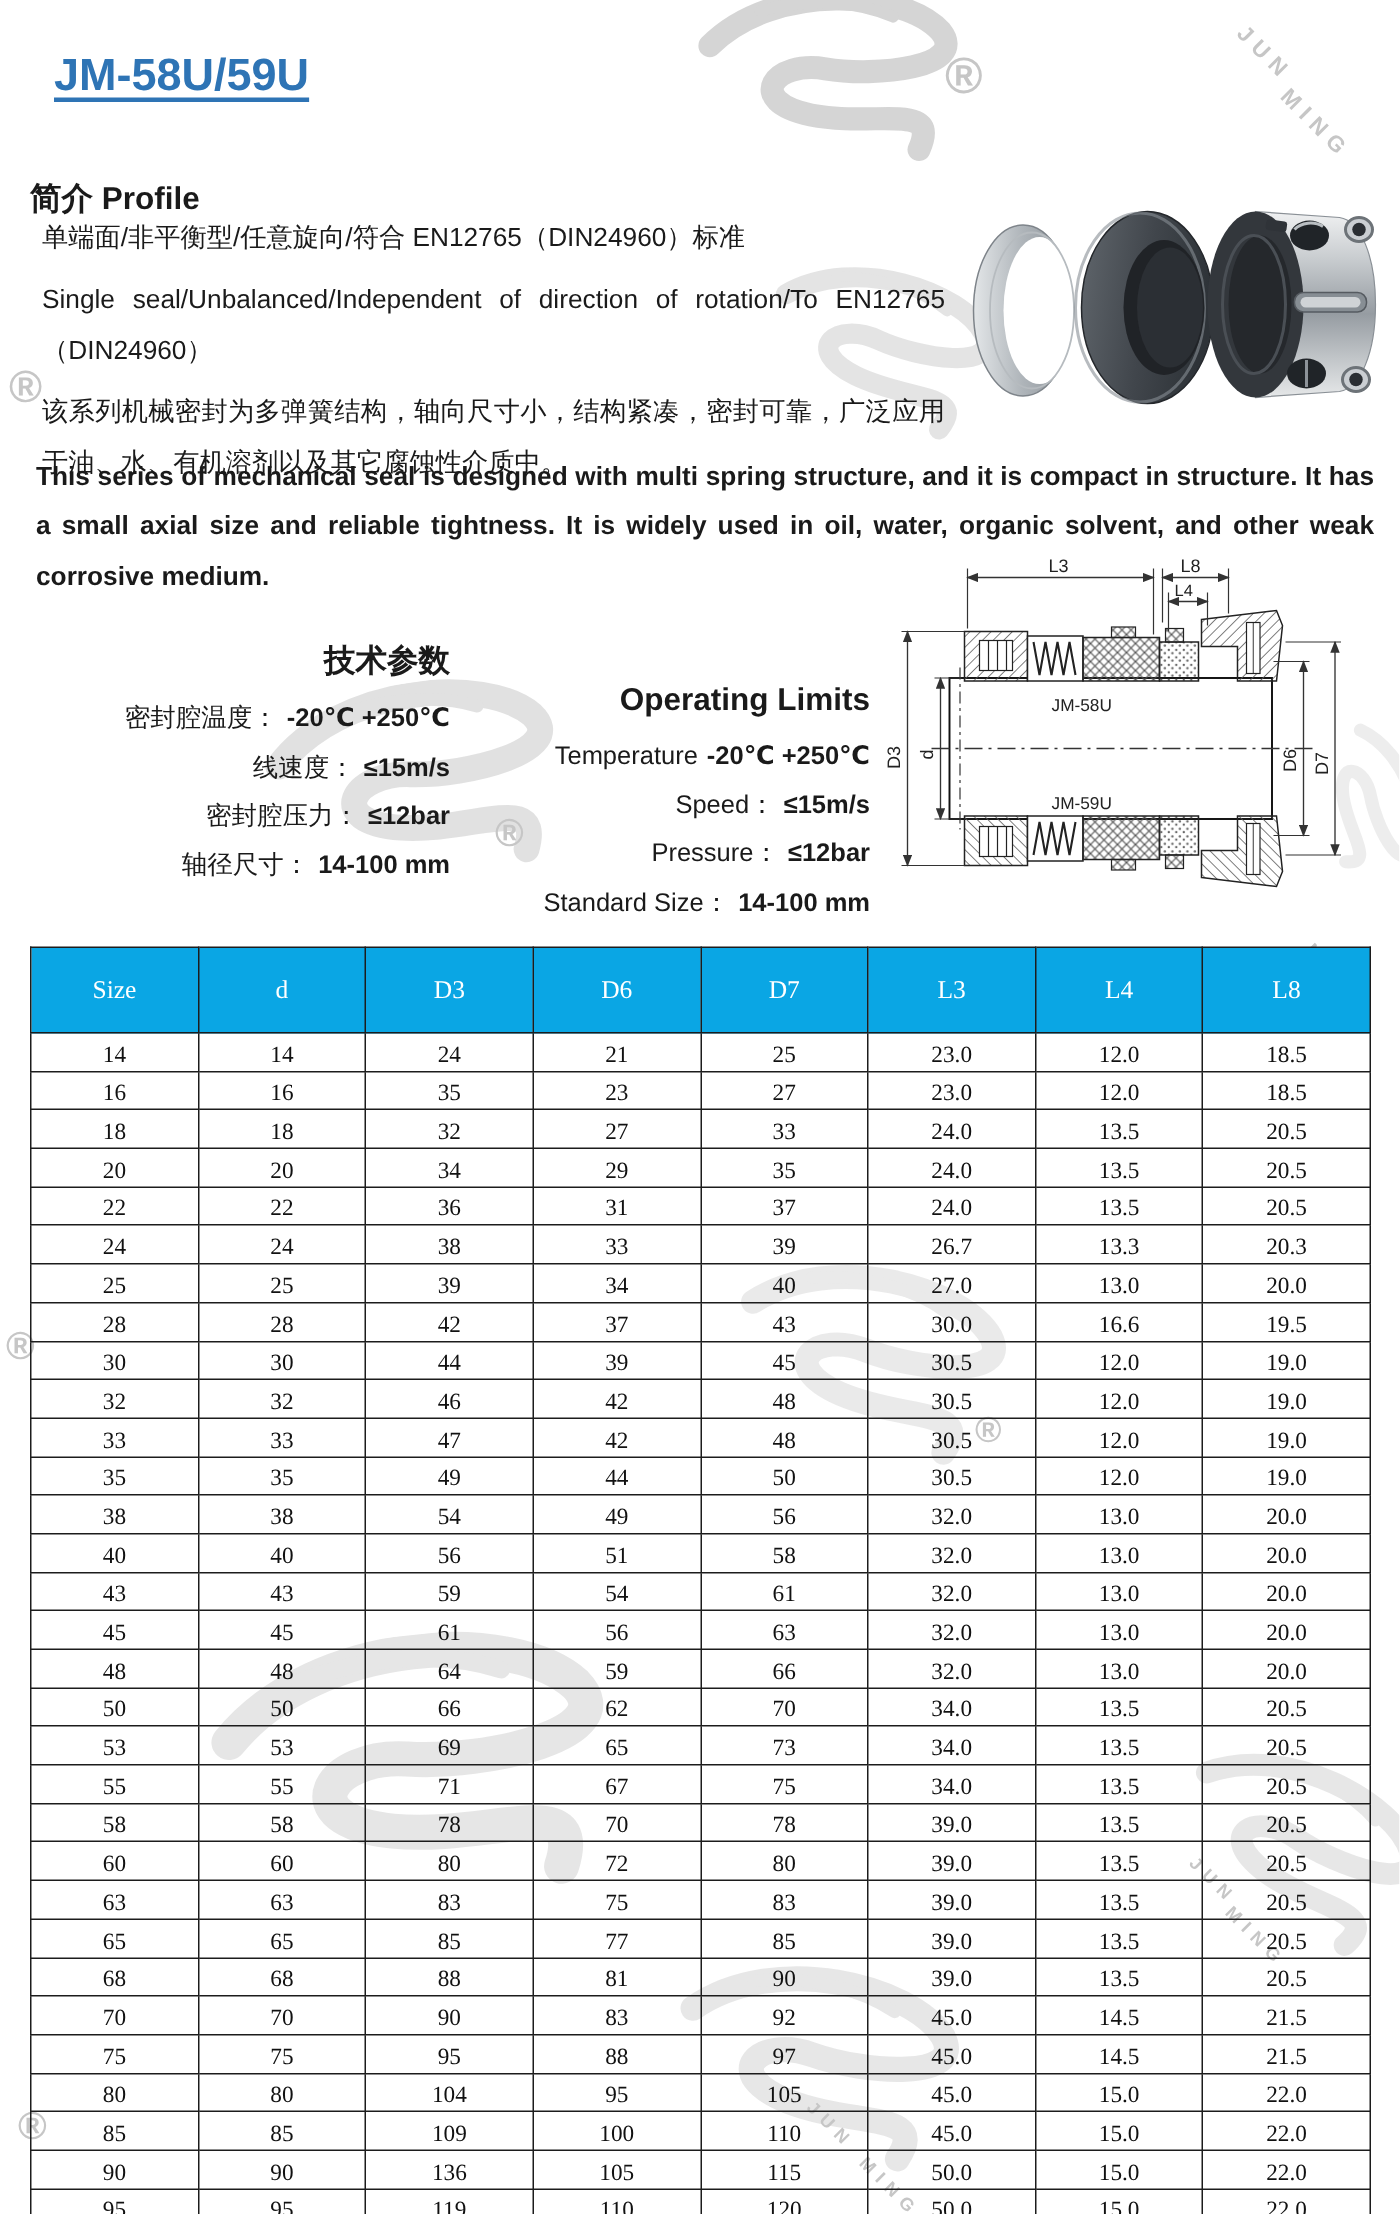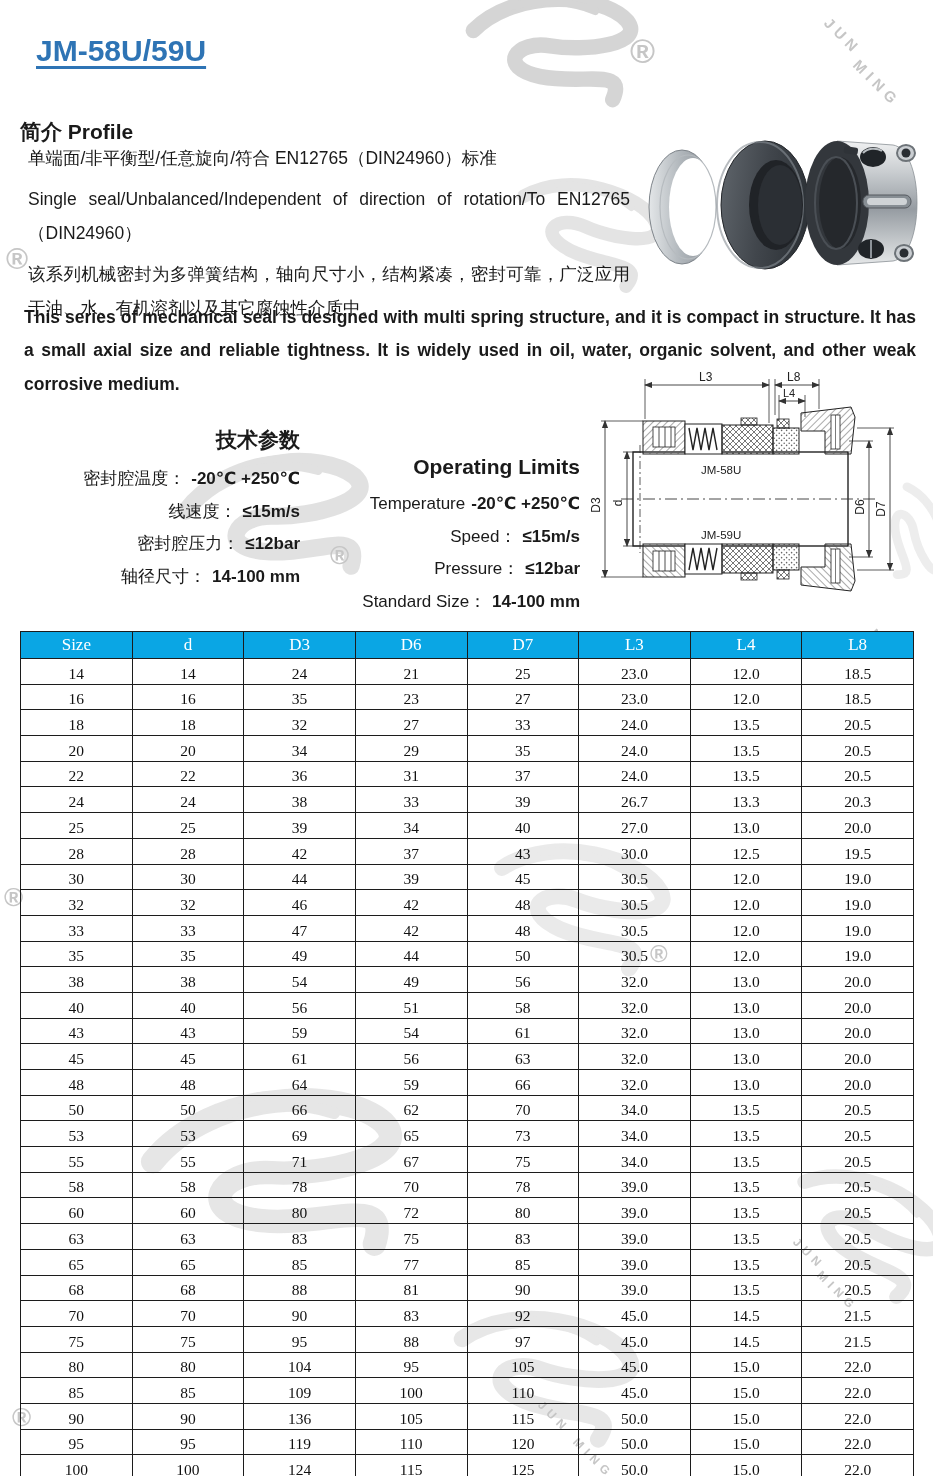--- a/index.html
+++ b/index.html
@@ -34,21 +34,21 @@
   .params h3{margin:0 0 9px 0;font-size:21px;font-weight:bold;}
   .param-row{font-size:17px;line-height:32.6px;white-space:nowrap;}
   .p-label{margin-right:6px;}
   .p-value{font-weight:bold;}
   
   .drawing{position:absolute;left:583px;top:356px;width:348px;height:264px;}
   .drawing text{font-family:"Liberation Sans","DejaVu Sans",sans-serif;fill:#222;}
   
   .size-table{position:absolute;left:20px;top:631px;width:894px;border-collapse:collapse;table-layout:fixed;}
   .size-table th{background:var(--thbg);color:#fff;font-family:"Liberation Serif","DejaVu Serif",serif;
-                 font-weight:normal;font-size:17px;height:26px;border:1px solid #1c1c1c;padding:0;}
+                 font-weight:normal;font-size:17px;height:26px;border:1px solid #1c1c1c;padding:15px;}
   .size-table td{font-family:"Liberation Serif","DejaVu Serif",serif;font-size:15.5px;color:#111;
                  text-align:center;vertical-align:bottom;height:23.7px;border:1px solid #1c1c1c;padding:0 0 1px 0;
                  background:transparent;}
   .hidden-defs{position:absolute;width:0;height:0;overflow:hidden;}
 </style>
 </head>
 <body>
 
 <svg class="hidden-defs" aria-hidden="true">
   <defs>
@@ -361,21 +361,21 @@
           <td>13.0</td>
           <td>20.0</td>
         </tr>
         <tr>
           <td>28</td>
           <td>28</td>
           <td>42</td>
           <td>37</td>
           <td>43</td>
           <td>30.0</td>
-          <td>12.5</td>
+          <td>16.6</td>
           <td>19.5</td>
         </tr>
         <tr>
           <td>30</td>
           <td>30</td>
           <td>44</td>
           <td>39</td>
           <td>45</td>
           <td>30.5</td>
           <td>12.0</td>

